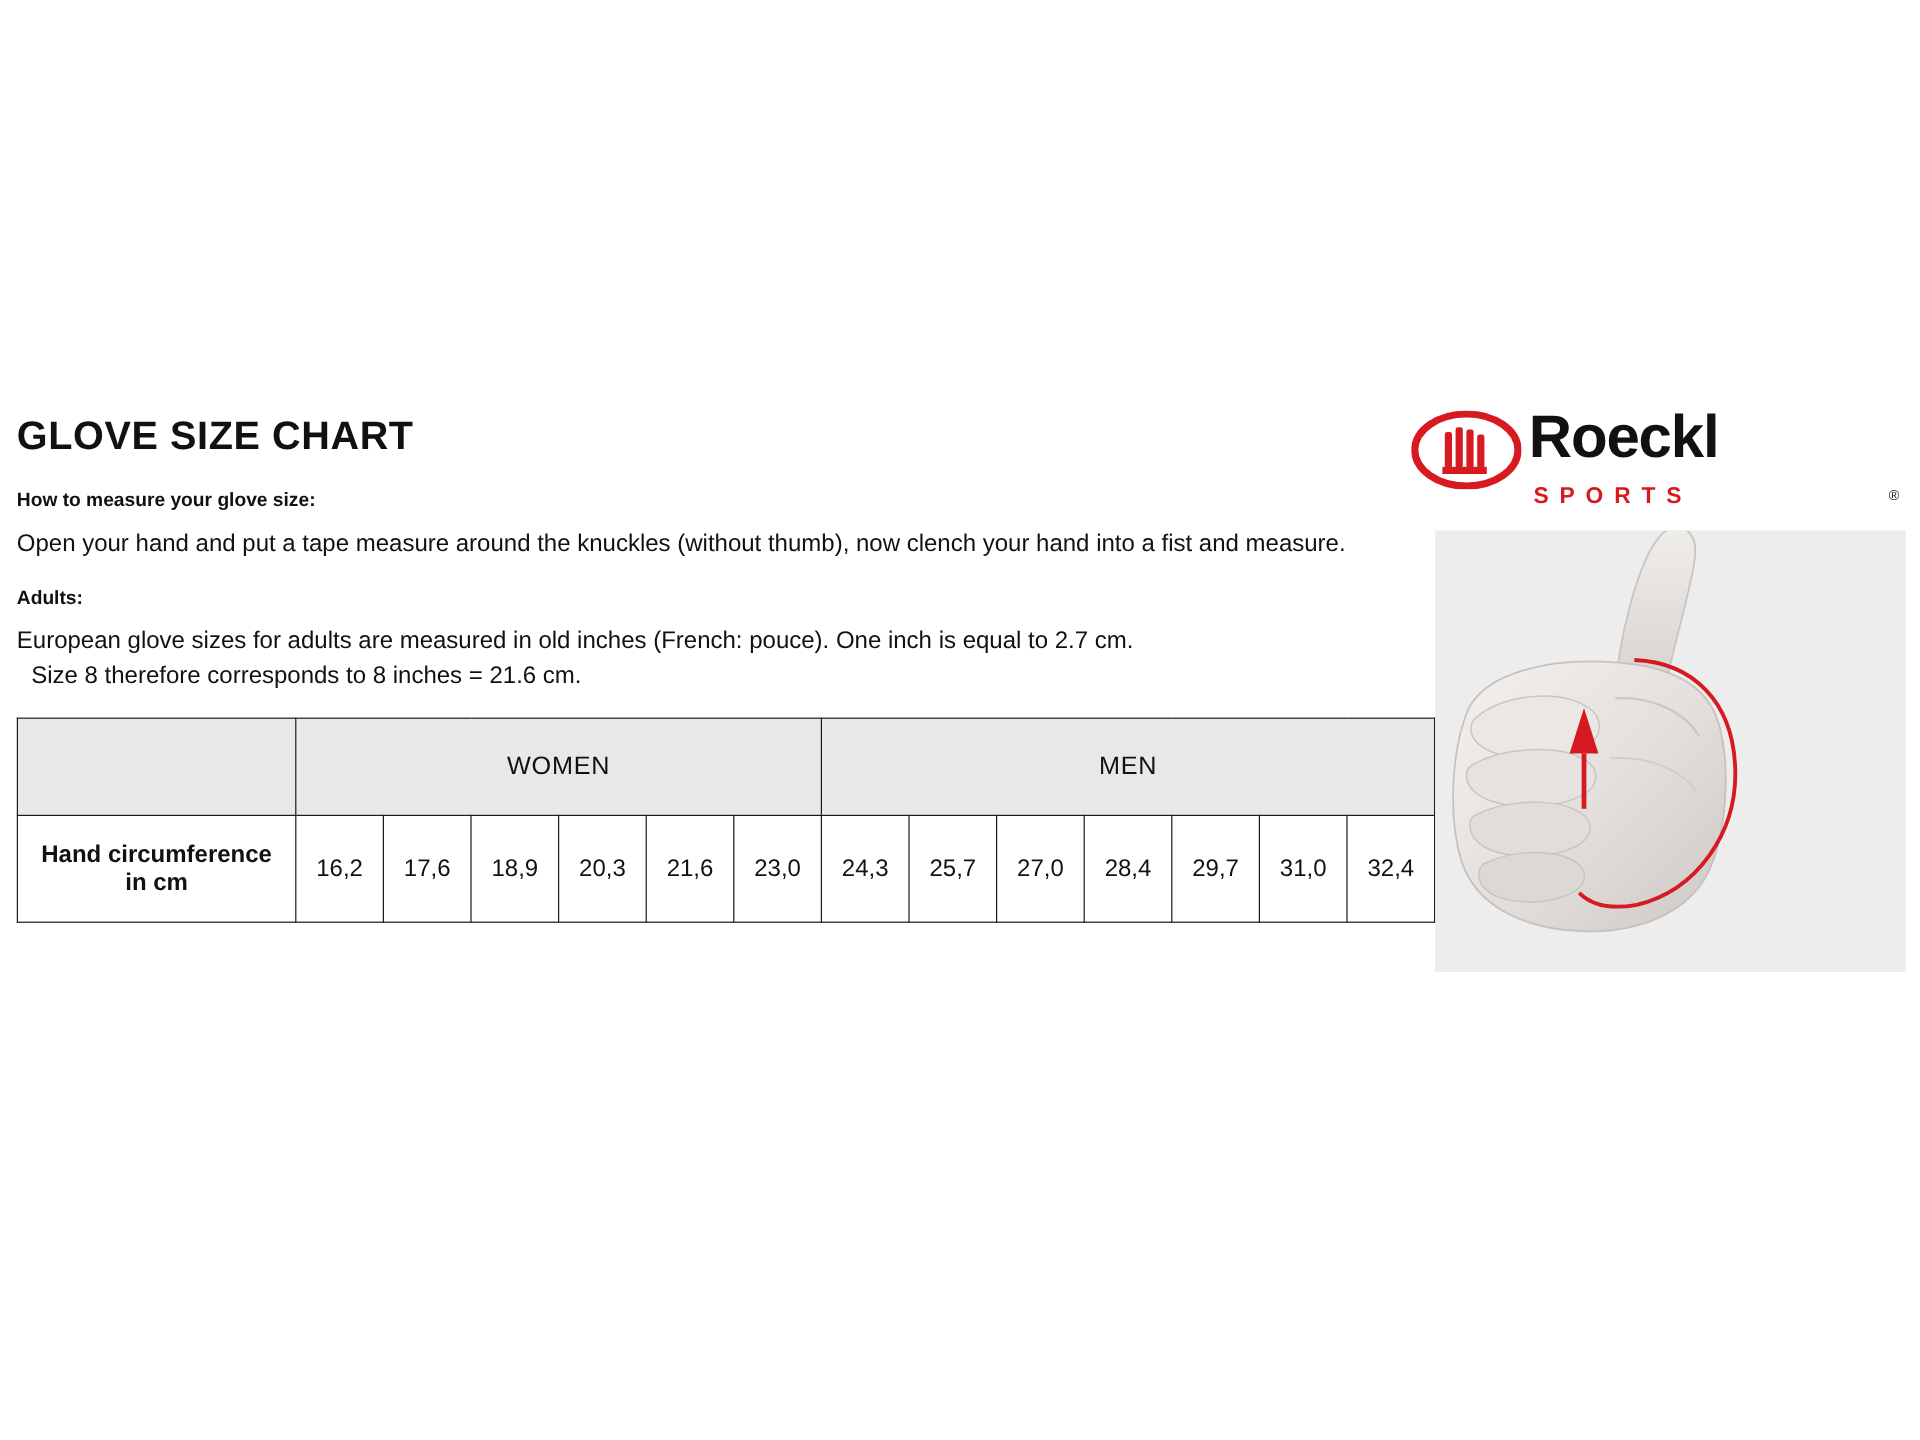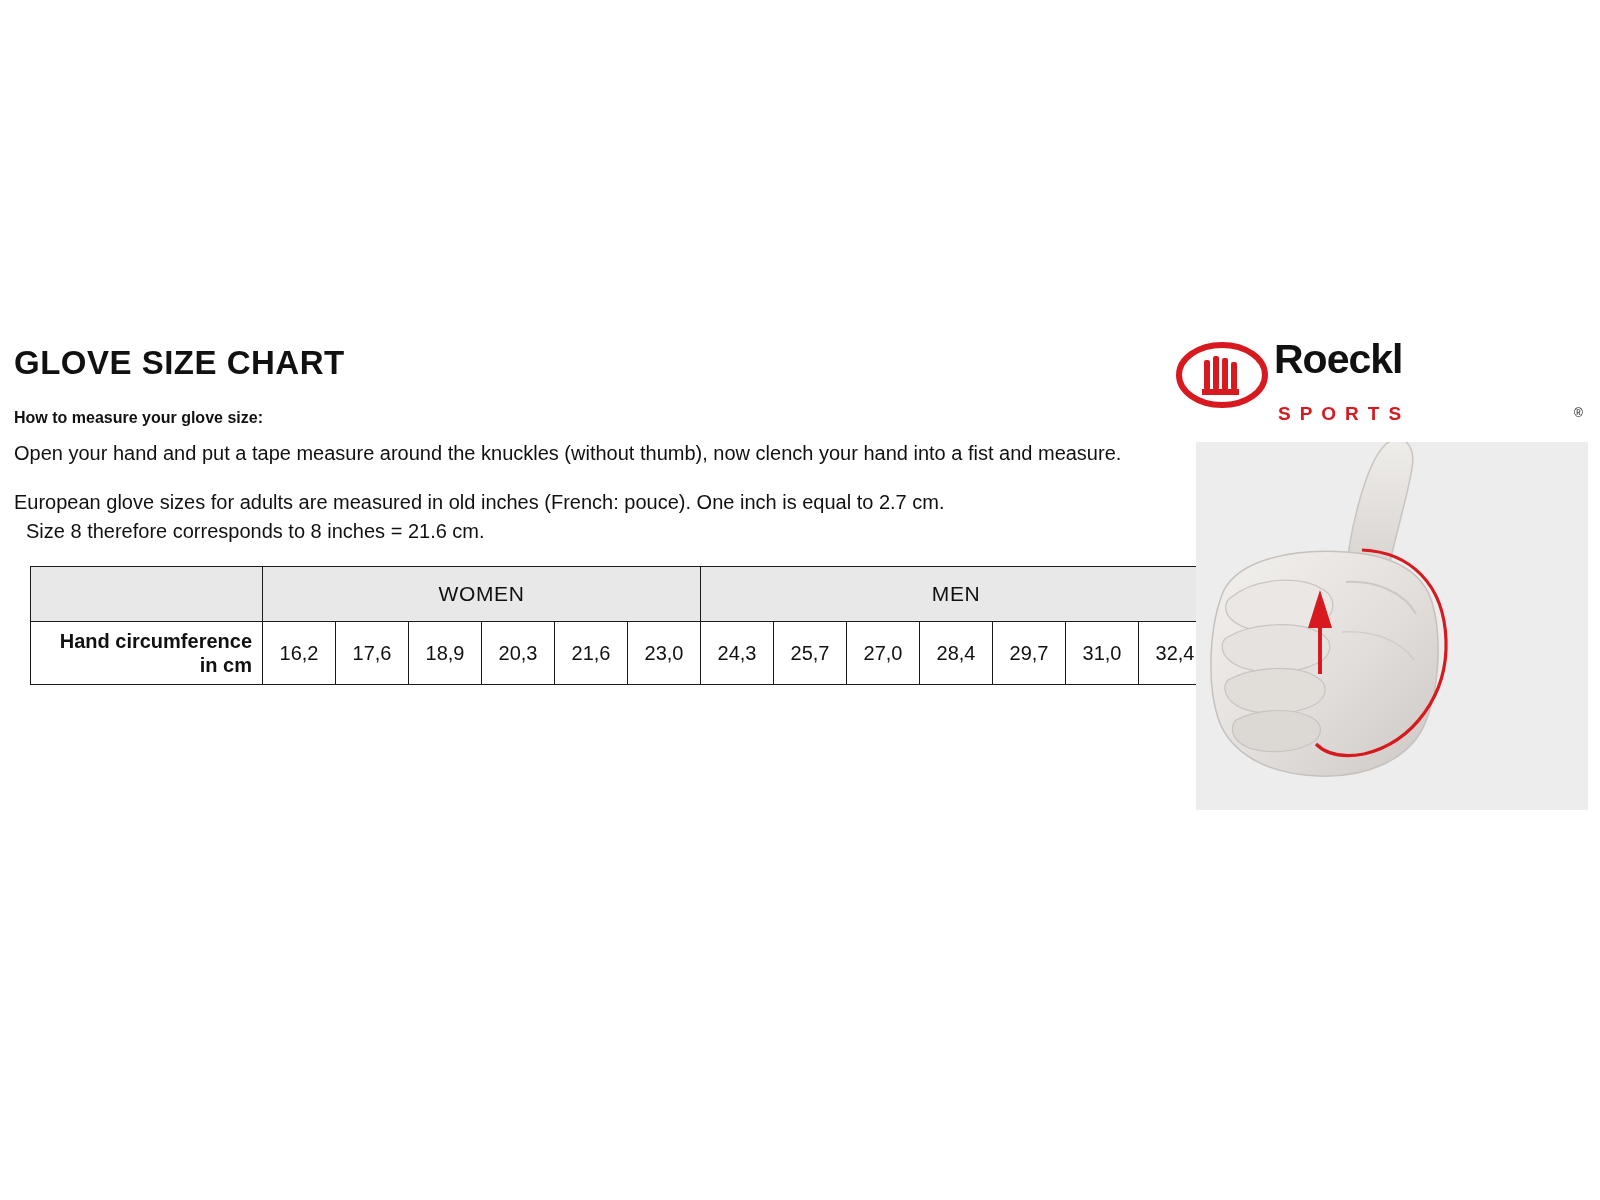--- a/index.html
+++ b/index.html
@@ -65,44 +65,43 @@
     margin-bottom: 22px;
     margin-left: 12px;
   }
 
   
   #size-table {
     border-collapse: collapse;
     table-layout: fixed;
     width: 1180px;
     background: #ffffff;
-    margin-left: 16px;
   }
 
   #size-table td {
     border: 1px solid #1a1a1a;
     font-size: 20px;
     color: #111111;
     text-align: center;
     vertical-align: middle;
     height: 50px;
     padding: 0;
   }
 
   #size-table tr.head-row td {
     background: #e8e8e8;
     height: 48px;
     font-size: 21px;
     border-bottom: 1px solid #1a1a1a;
   }
 
   #size-table td.label-cell {
-    text-align: right;
-    font-weight: bold;
-    padding: 3px 10px;
+    text-align: center;
+    font-weight: bold;
+    padding: 16px 10px;
     width: 232px;
     line-height: 1.2;
   }
 
   #size-table tr.head-row td.label-cell {
     background: #e8e8e8;
   }
 
   #size-table tr.circ-row td {
     height: 56px;
@@ -136,21 +135,21 @@
     left: -20px;
     top: 12px;
     width: 92px;
     height: 66px;
   }
 
   #logo-wordmark {
     position: absolute;
     left: 78px;
     top: 9px;
-    font-size: 41px;
+    font-size: 50px;
     font-weight: bold;
     letter-spacing: -1px;
     color: #111111;
     line-height: 1;
     white-space: nowrap;
   }
 
   #logo-sports {
     position: absolute;
     left: 82px;
@@ -189,20 +188,21 @@
 
 <div id="sheet">
 
   <div id="content">
 
     <h1 id="page-title">GLOVE SIZE CHART</h1>
 
     <p class="lead-bold">How to measure your glove size:</p>
     <p class="lead-text">Open your hand and put a tape measure around the knuckles (without thumb), now clench your hand into a fist and measure.</p>
 
+    <p class="lead-bold">Adults:</p>
     <p class="lead-text tight">European glove sizes for adults are measured in old inches (French: pouce). One inch is equal to 2.7 cm.</p>
     <p class="lead-text last">Size 8 therefore corresponds to 8 inches = 21.6 cm.</p>
 
     <table id="size-table">
       <colgroup>
         <col style="width:232px">
         <col style="width:73px">
           <col style="width:73px">
           <col style="width:73px">
         <col style="width:73px">

